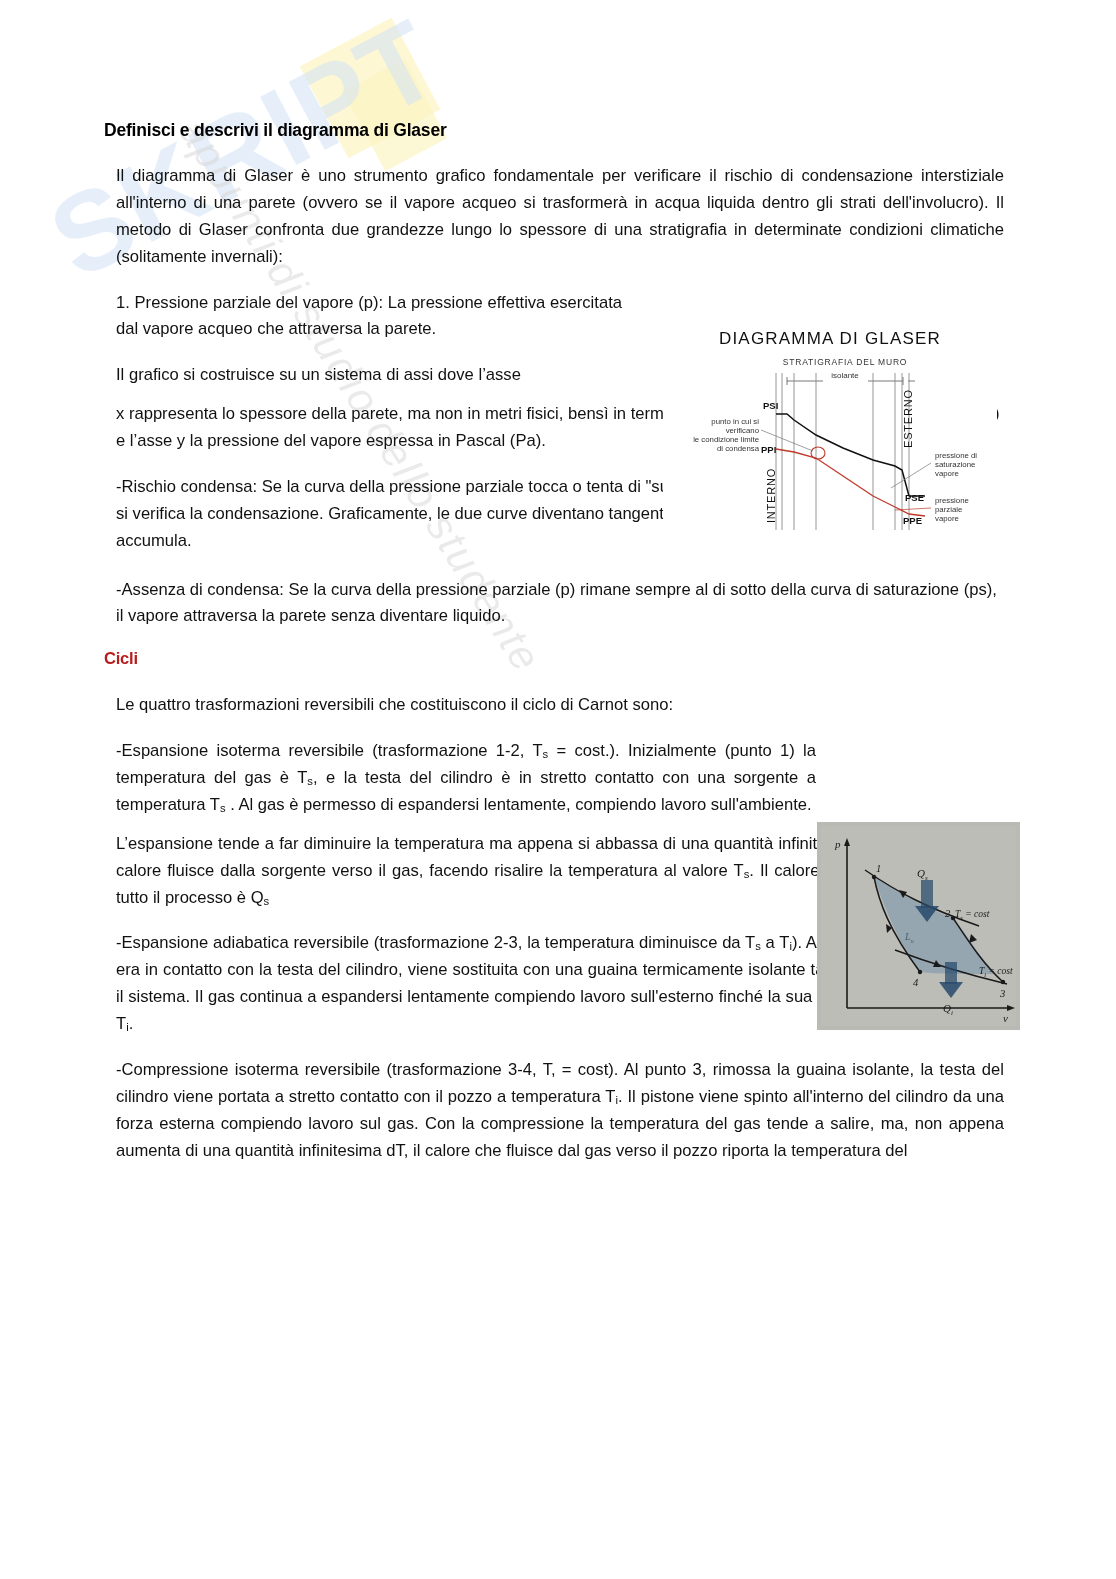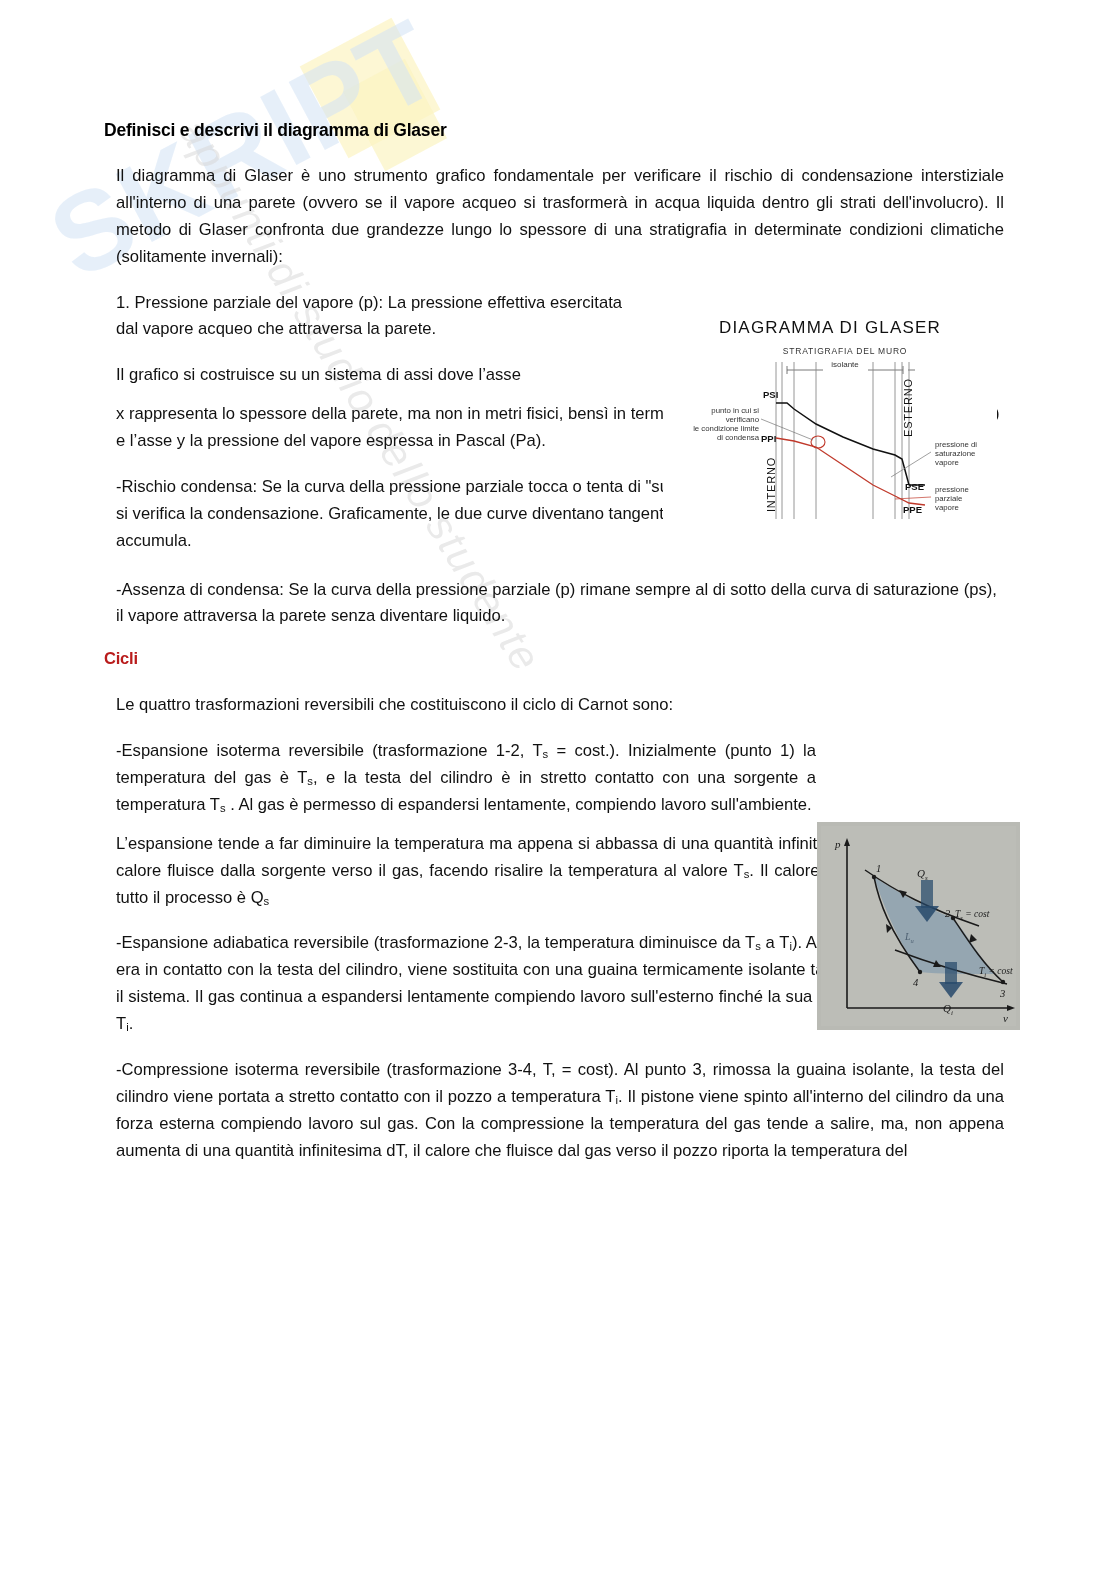--- a/index.html
+++ b/index.html
@@ -119,21 +119,21 @@
 
   sub {
     font-size: 0.68em;
     vertical-align: -0.22em;
   }
 
   
   .fig-glaser {
     position: absolute;
     left: 663px;
-    top: 307px;
+    top: 318px;
     width: 334px;
     height: 222px;
     background: #bef264;
     z-index: 3;
   }
   .fig-carnot {
     position: absolute;
     left: 817px;
     top: 822px;
     width: 203px;

